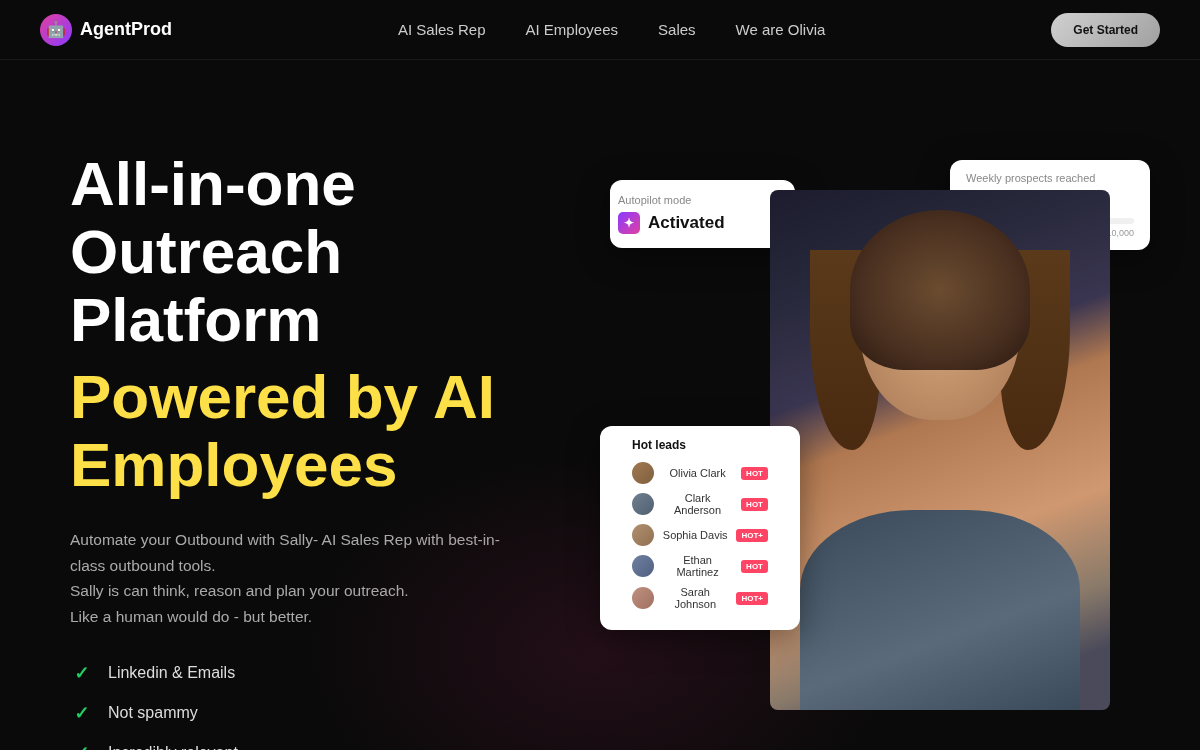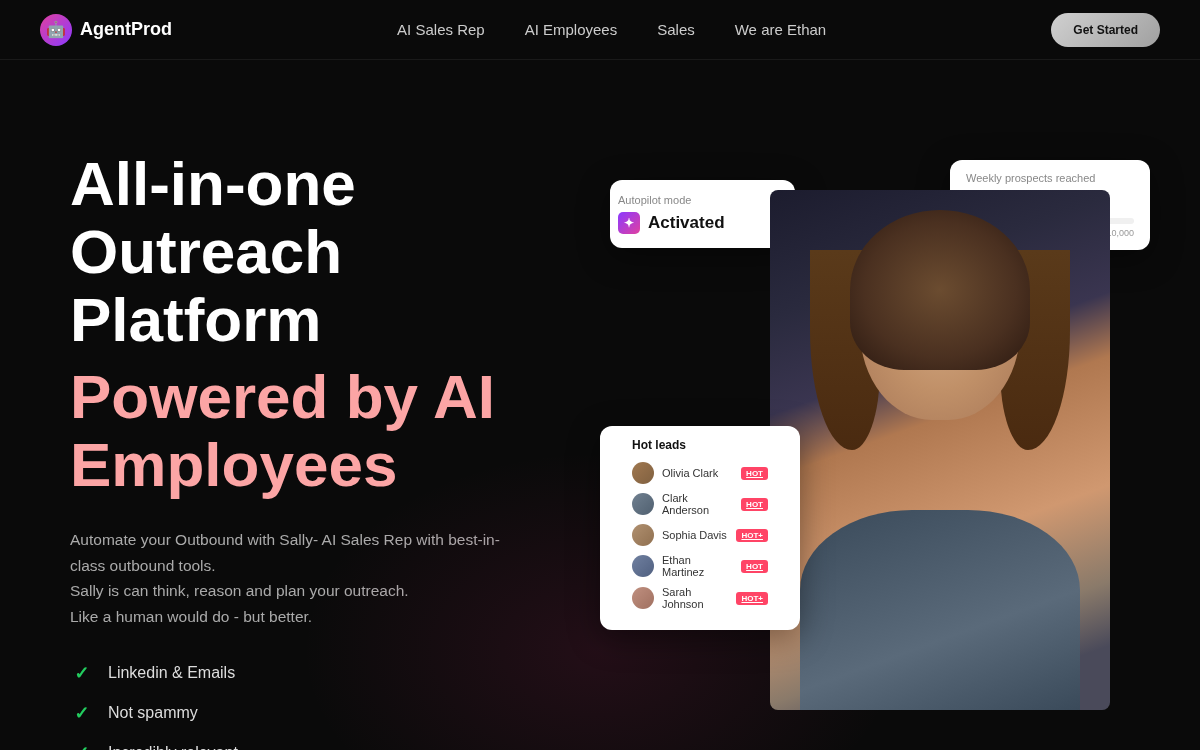--- a/index.html
+++ b/index.html
@@ -85,21 +85,21 @@
     .hero-title {
       font-size: 62px;
       font-weight: 800;
       line-height: 1.1;
       color: #fff;
       margin-bottom: 8px;
     }
     .hero-subtitle {
       font-size: 62px;
       font-weight: 800;
-      color: #fca5a5;
+      color: #fde047;
       line-height: 1.1;
       margin-bottom: 28px;
     }
     .hero-desc {
       font-size: 15.5px;
       color: #aaa;
       line-height: 1.65;
       max-width: 460px;
       margin-bottom: 32px;
     }
@@ -334,29 +334,29 @@
       width: 22px;
       height: 22px;
       border-radius: 50%;
       background: linear-gradient(135deg, #888, #555);
       flex-shrink: 0;
     }
     .lead-name {
       font-size: 11px;
       color: #333;
       flex: 1;
+      text-align: center;
     }
     .hot-badge {
       background: #ff4466;
       color: #fff;
       font-size: 8px;
       font-weight: 700;
       padding: 2px 5px;
       border-radius: 3px;
-      text-decoration: underline;
     }
 
     
     .bg-glow {
       position: absolute;
       bottom: -100px;
       left: 50%;
       transform: translateX(-50%);
       width: 600px;
       height: 400px;
@@ -370,21 +370,21 @@
 <nav class="navbar">
   <a class="logo" href="#">
     <div class="logo-icon">🤖</div>
     <span class="logo-text">AgentProd</span>
   </a>
 
   <ul class="nav-links">
     <li><a>AI Sales Rep</a></li>
     <li><a>AI Employees</a></li>
     <li><a>Sales</a></li>
-    <li><a>We are Ethan</a></li>
+    <li><a>We are Olivia</a></li>
   </ul>
 
   <button class="get-started-btn">Get Started</button>
 </nav>
 
 <section class="hero">
   <div class="bg-glow"></div>
 
   <div class="hero-left">
     <h1 class="hero-title">

